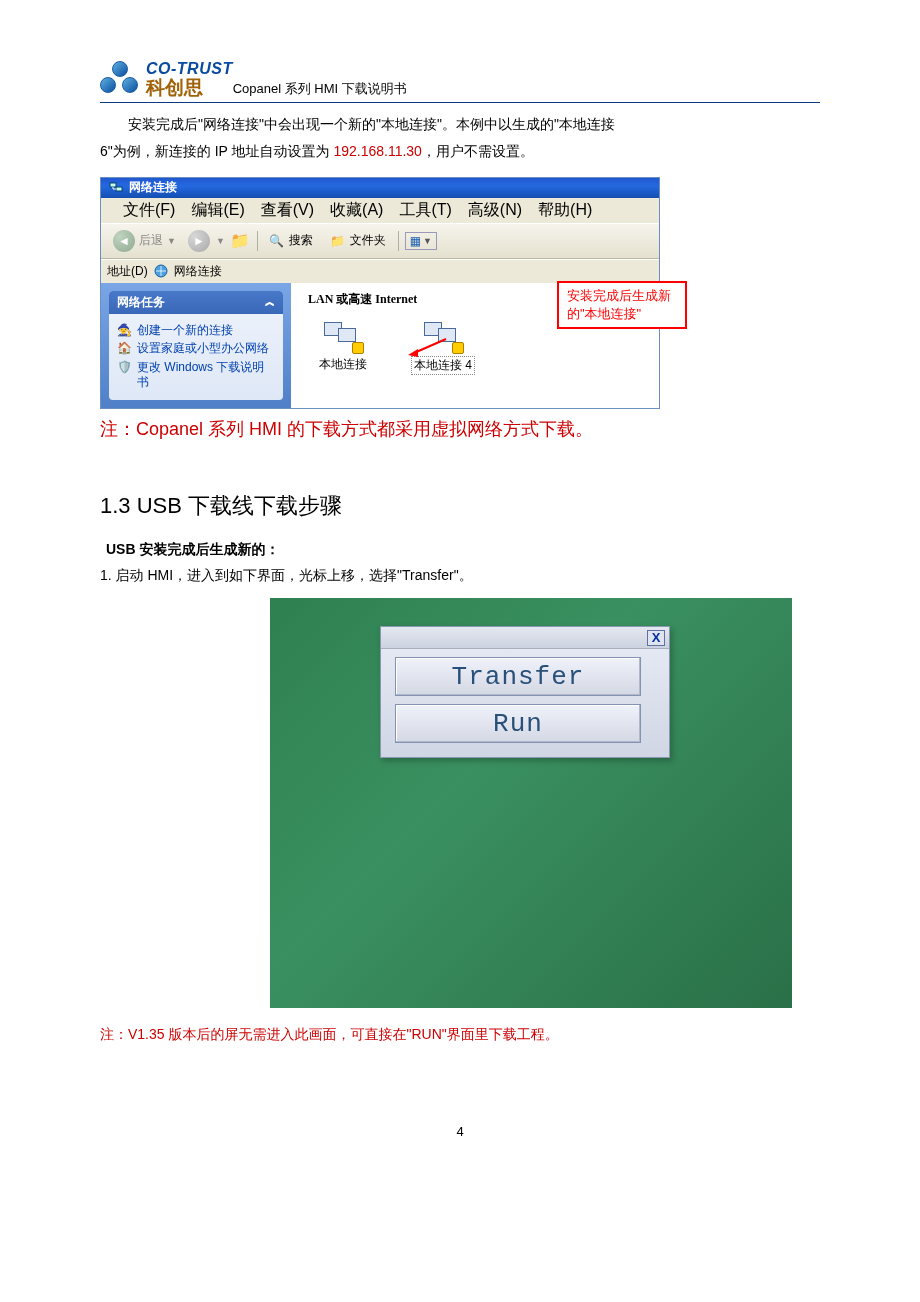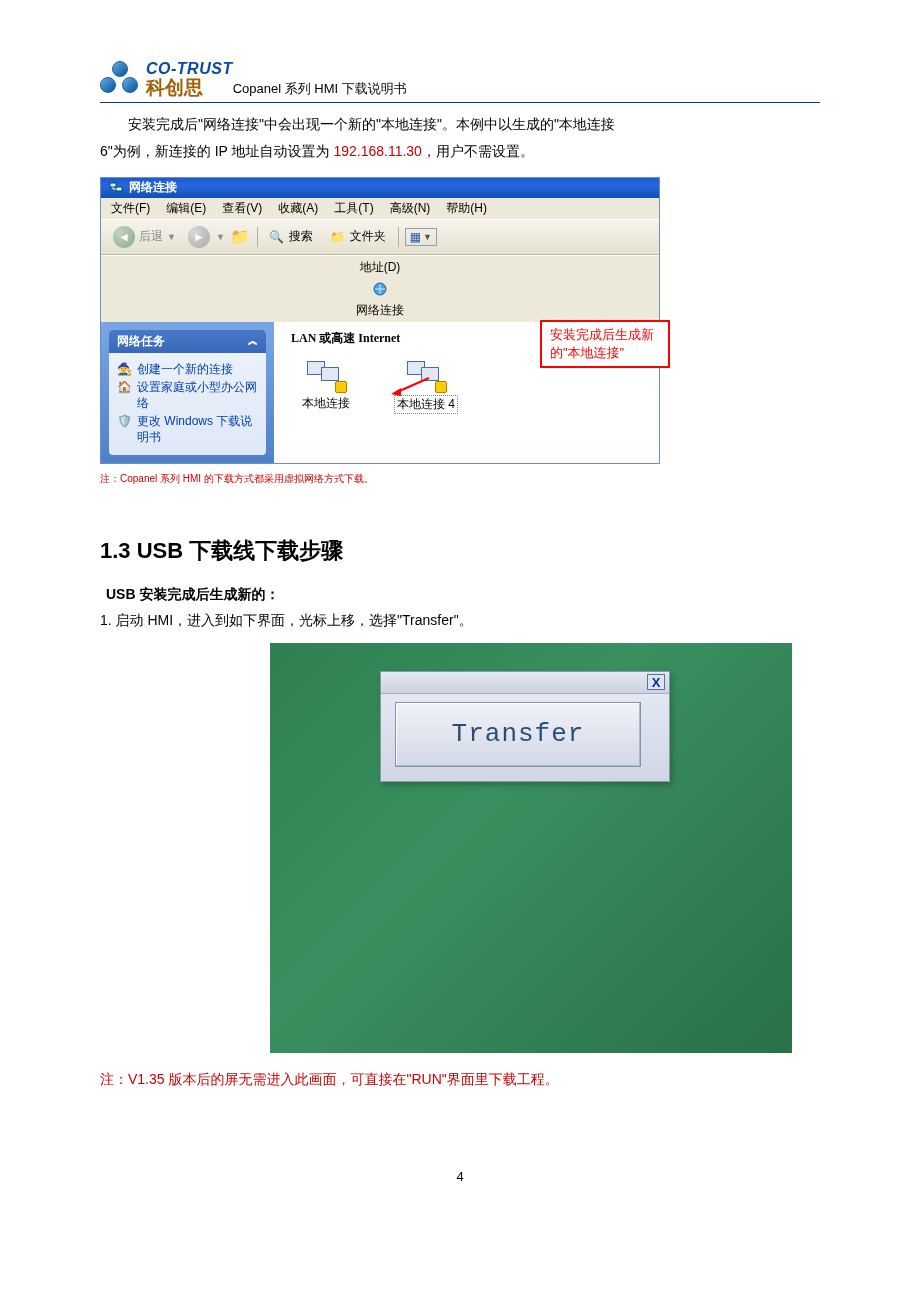--- a/index.html
+++ b/index.html
@@ -15,64 +15,64 @@
   .logo-text { display: flex; flex-direction: column; line-height: 1.1; }
   .logo-text .en { font-style: italic; font-weight: bold; color: #0a4aa1; font-family: "Arial Black", Arial; letter-spacing: 0.5px; font-size: 16px; }
   .logo-text .cn { font-weight: bold; color: #a16207; font-size: 19px; }
   .doc-title { font-size: 13px; color: #000; }
   .para { text-indent: 2em; line-height: 1.9; font-size: 14px; }
   .red { color: #c00; }
   
   .xp-window { margin-top: 12px; border: 1px solid #6a8fc0; width: 560px; background: #ece9d8; font-family: "SimSun", Arial; font-size: 12px; }
   .xp-titlebar { background: linear-gradient(#2158d0,#2468e0 40%,#134eb0); color: #fff; padding: 3px 8px; display: flex; align-items: center; gap: 6px; height: 20px; }
   .xp-titlebar .icon { width: 14px; height: 14px; display: inline-flex; }
-  .xp-menubar { background: #ece9d8; padding: 2px 10px; display: flex; gap: 16px; font-size: 12px; color: #000; }
+  .xp-menubar { background: #ece9d8; padding: 2px 22px; display: flex; gap: 16px; font-size: 16px; color: #000; }
   .xp-toolbar { background: linear-gradient(#f6f4ec,#e4e1cf); border-top: 1px solid #fff; border-bottom: 1px solid #b8b8a0; padding: 4px 6px; display: flex; align-items: center; gap: 6px; }
   .xp-btn { display: inline-flex; align-items: center; gap: 4px; padding: 2px 6px; border-radius: 3px; }
   .circle-btn { width: 22px; height: 22px; border-radius: 50%; display: inline-flex; align-items: center; justify-content: center; font-size: 12px; }
   .back { background: radial-gradient(circle at 30% 30%, #c0d4c0, #8fa890); color: #fff; }
   .fwd { background: radial-gradient(circle at 30% 30%, #d8d8d8, #a8a8a8); color: #fff; }
   .folder-up { color: #d4a020; font-size: 16px; }
   .sep { width: 1px; height: 20px; background: #b0b0a0; }
   .views { border: 1px solid #99b; padding: 1px 4px; display: inline-flex; align-items: center; gap: 2px; }
-  .xp-addrbar { background: #ece9d8; border-top: 1px solid #fff; padding: 3px 6px; display: flex; align-items: center; gap: 6px; font-size: 12px; flex-direction: column; }
+  .xp-addrbar { background: #ece9d8; border-top: 1px solid #fff; padding: 3px 6px; display: flex; align-items: center; gap: 6px; font-size: 12px; }
   .xp-body { display: flex; background: #fff; min-height: 110px; position: relative; }
-  .xp-side { width: 173px; background: linear-gradient(#7aa6e6,#4f80c8); padding: 8px; }
+  .xp-side { width: 190px; background: linear-gradient(#7aa6e6,#4f80c8); padding: 8px; }
   .xp-panel { background: linear-gradient(#eef3fb,#dfe8f7); border-radius: 4px; overflow: hidden; font-size: 12px; }
   .xp-panel-head { background: linear-gradient(#4878c8,#3a68b8); color: #fff; padding: 3px 8px; font-weight: bold; display: flex; justify-content: space-between; align-items: center; }
   .xp-panel-body { padding: 6px 8px; }
   .xp-task { display: flex; align-items: flex-start; gap: 6px; margin: 3px 0; color: #0040b0; cursor: pointer; line-height: 1.3; }
   .xp-task .ti { width: 14px; flex-shrink: 0; text-align: center; }
   .xp-content { flex: 1; padding: 8px 17px; position: relative; }
   .xp-section-title { font-family: "SimSun"; font-weight: bold; font-size: 12px; margin-bottom: 6px; }
   .conn-icons { display: flex; gap: 30px; margin-top: 10px; }
   .conn-item { display: flex; flex-direction: column; align-items: center; width: 70px; font-size: 12px; }
   .net-icon { width: 38px; height: 34px; position: relative; }
   .net-icon .mon { width: 18px; height: 14px; background: #dfe8f4; border: 1px solid #4a6a9a; position: absolute; }
   .net-icon .m1 { top: 4px; left: 0; }
   .net-icon .m2 { top: 10px; left: 14px; }
   .net-icon .warn { position: absolute; bottom: -2px; right: -2px; width: 12px; height: 12px; background: #ffcc00; border: 1px solid #b08000; border-radius: 2px; }
   .sel-label { border: 1px dotted #888; padding: 0 2px; }
   .callout { position: absolute; border: 2px solid #f00; color: #f00; padding: 4px 8px; font-size: 13px; line-height: 1.4; background: #fff; }
   .callout-pos { top: -2px; left: 266px; width: 130px; }
   .arrow { position: absolute; left: 117px; top: 54px; width: 40px; height: 20px; }
   .arrow svg { width: 100%; height: 100%; }
-  .note { color: #c00; margin-top: 8px; font-size: 10px; }
-  .h2 { font-family: Arial, "Microsoft YaHei"; font-size: 22px; font-weight: bold; margin-top: 50px; margin-bottom: 20px; }
+  .note { color: #c00; margin-top: 8px; font-size: 18px; }
+  .h2 { font-family: Arial, "Microsoft YaHei"; font-size: 22px; font-weight: normal; margin-top: 50px; margin-bottom: 20px; }
   .bold-line { font-weight: bold; font-size: 14px; margin-bottom: 4px; }
   .step { font-size: 14px; line-height: 1.8; }
   
   .hmi-photo { width: 522px; height: 410px; margin: 10px auto 0 170px; position: relative; background: linear-gradient(135deg,#2f8050 0%,#3a9060 40%,#2a7048 100%); overflow: hidden; }
   .hmi-dialog { position: absolute; left: 110px; top: 28px; width: 290px; background: linear-gradient(#e8ecf6,#d0d6e4); border: 1px solid #8898b0; box-shadow: 2px 3px 6px rgba(0,0,0,0.25); padding: 0 0 14px 0; }
   .hmi-title { height: 22px; background: linear-gradient(#e4e8f0,#ccd2e0); display: flex; justify-content: space-between; align-items: center; padding: 0 4px; border-bottom: 1px solid #a8b0c0; }
   .hmi-close { width: 18px; height: 16px; border: 1px solid #6070a0; display: flex; align-items: center; justify-content: center; color: #0030a0; font-weight: bold; font-size: 13px; background: #e0e4f0; }
   .hmi-text { padding: 10px 14px 12px 14px; font-family: "Courier New", monospace; color: #253a52; }
   .hmi-heading { font-size: 20px; letter-spacing: 1px; }
   .hmi-sub { font-size: 13px; margin-top: 2px; letter-spacing: 0.5px; }
-  .hmi-btn { margin: 8px 28px 0 14px; height: 65px; border: 1px solid #8494b0; background: linear-gradient(#f0f2fa,#d4d8e4); display: flex; align-items: center; justify-content: center; font-family: "Courier New", monospace; color: #28507a; font-size: 26px; letter-spacing: 1px; box-shadow: inset -1px -1px 0 #b0b8cc, inset 1px 1px 0 #fff; }
+  .hmi-btn { margin: 8px 28px 0 14px; height: 39px; border: 1px solid #8494b0; background: linear-gradient(#f0f2fa,#d4d8e4); display: flex; align-items: center; justify-content: center; font-family: "Courier New", monospace; color: #28507a; font-size: 26px; letter-spacing: 1px; box-shadow: inset -1px -1px 0 #b0b8cc, inset 1px 1px 0 #fff; }
   .note2 { color: #c00; margin-top: 18px; font-size: 14px; }
   .page-num { text-align: center; font-size: 13px; margin-top: 80px; }
 </style>
 </head>
 <body>
 
 <div class="page">
   <div class="header">
     <div class="logo-block">
       <div class="logo-shape">
@@ -207,19 +207,20 @@
   <p class="bold-line" style="margin-left:6px">USB 安装完成后生成新的：</p>
   <p class="step">1. 启动 HMI，进入到如下界面，光标上移，选择"Transfer"。</p>
 
   <div class="hmi-photo">
     <div class="hmi-dialog">
       <div class="hmi-title">
         <span></span>
         <span class="hmi-close">X</span>
       </div>
       <div class="hmi-btn">Transfer</div>
+      <div class="hmi-btn">Run</div>
     </div>
   </div>
 
   <p class="note2">注：V1.35 版本后的屏无需进入此画面，可直接在"RUN"界面里下载工程。</p>
 
   <div class="page-num">4</div>
 </div>
 
 </body></html>

